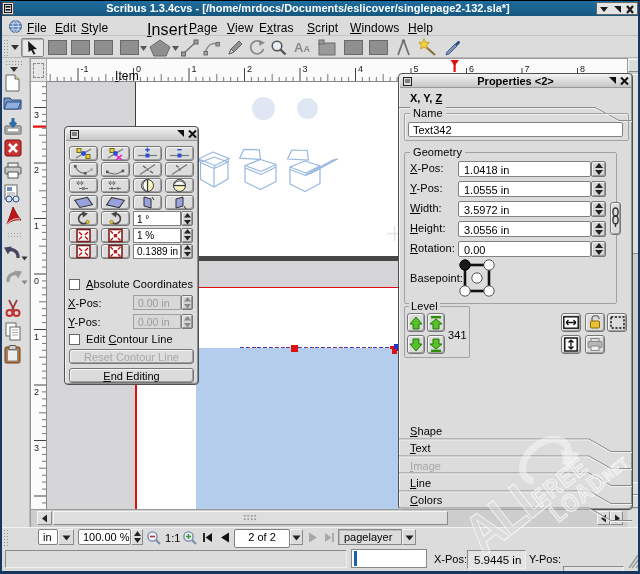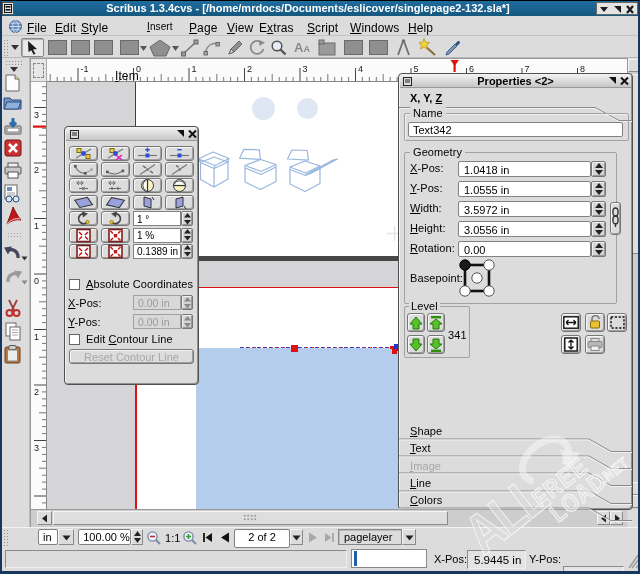--- a/index.html
+++ b/index.html
@@ -33,21 +33,21 @@
     <div class="abs" style="left:1px;top:16px;width:638px;height:20px;background:#dcdcdc;border-bottom:1px solid #c2c2c2;z-index:4;"></div>
     <svg class="abs" style="left:9px;top:20px;z-index:6;" width="13" height="13">
       <circle cx="6.5" cy="6.5" r="6" fill="#6b8cbe" stroke="#3c5a88"></circle>
       <ellipse cx="6.5" cy="6.5" rx="2.8" ry="6" fill="none" stroke="#cfe0f4" stroke-width="0.9"></ellipse>
       <path d="M0.6 6.5 H12.4 M1.6 3.2 H11.4 M1.6 9.8 H11.4" stroke="#cfe0f4" stroke-width="0.9" fill="none"></path>
     </svg>
     <div class="abs lbl" style="left:27px;top:21px;font-size:12px;z-index:6;"><u>F</u>ile</div>
     <div class="abs lbl" style="left:55px;top:21px;font-size:12px;z-index:6;"><u>E</u>dit</div>
     <div class="abs lbl" style="left:81px;top:21px;font-size:12px;z-index:6;"><u>S</u>tyle</div>
     <div class="abs lbl" style="left:115px;top:21px;font-size:12px;z-index:6;margin-top:48px;"><u>I</u>tem</div>
-    <div class="abs lbl" style="left:147px;top:21px;font-size:10px;z-index:6;"><u>I</u>nsert</div>
+    <div class="abs lbl" style="left:147px;top:21px;font-size:16px;z-index:6;"><u>I</u>nsert</div>
     <div class="abs lbl" style="left:189px;top:21px;font-size:12px;z-index:6;"><u>P</u>age</div>
     <div class="abs lbl" style="left:227px;top:21px;font-size:12px;z-index:6;"><u>V</u>iew</div>
     <div class="abs lbl" style="left:259px;top:21px;font-size:12px;z-index:6;">E<u>x</u>tras</div>
     <div class="abs lbl" style="left:307px;top:21px;font-size:12px;z-index:6;"><u>S</u>cript</div>
     <div class="abs lbl" style="left:350px;top:21px;font-size:12px;z-index:6;"><u>W</u>indows</div>
     <div class="abs lbl" style="left:408px;top:21px;font-size:12px;z-index:6;"><u>H</u>elp</div>
     <div class="abs" style="left:1px;top:37px;width:638px;height:21px;background:#dcdcdc;border-bottom:1px solid #b8b8b8;z-index:4;"></div>
     <div class="abs" style="left:3px;top:39px;width:5px;height:17px;z-index:6;background-image:radial-gradient(circle,#909090 34%,transparent 40%);background-size:3px 3px;"></div>
     <svg class="abs" style="left:10px;top:44px;z-index:6;" width="10" height="7">
       <polygon points="1,1 9,1 5,6" fill="#333"></polygon>
@@ -407,21 +407,21 @@
     <svg class="abs" style="left:613px;top:514px;z-index:5;" width="8" height="9">
       <polygon points="2,0.5 2,8.5 7,4.5" fill="#222"></polygon>
     </svg>
     <div class="abs" style="left:1px;top:527px;width:638px;height:21px;background:#dcdcdc;border-top:1px solid #f2f2f2;z-index:4;"></div>
     <div class="abs" style="left:3px;top:529px;width:5px;height:17px;z-index:6;background-image:radial-gradient(circle,#909090 34%,transparent 40%);background-size:3px 3px;"></div>
     <div class="abs field" style="left:38px;top:529px;width:20px;height:16px;padding:1px 0 0 4px;z-index:6;">in</div>
     <div class="abs raised" style="left:58px;top:529px;width:16px;height:16px;z-index:6;"></div>
     <svg class="abs" style="left:62px;top:535px;z-index:6;" width="9" height="6">
       <polygon points="0.5,0.5 8.5,0.5 4.5,5.5" fill="#222"></polygon>
     </svg>
-    <div class="abs field" style="left:78px;top:529px;width:53px;height:16px;padding:1px 0 0 4px;z-index:6;text-align:center;">100.00 %</div>
+    <div class="abs field" style="left:78px;top:529px;width:53px;height:16px;padding:1px 0 0 4px;z-index:6;">100.00 %</div>
     <div class="abs raised" style="left:131px;top:529px;width:12px;height:16px;z-index:6;"></div>
     <svg class="abs" style="left:133px;top:531px;z-index:6;" width="9" height="13">
       <polygon points="4.5,0 8,5 1,5" fill="#222"></polygon>
       <polygon points="4.5,12 8,7 1,7" fill="#222"></polygon>
     </svg>
     <svg class="abs" style="left:146px;top:530px;z-index:6;" width="16" height="16">
       <circle cx="6.5" cy="6.5" r="4.6" fill="#eef2fa" stroke="#7a8ba8" stroke-width="1.4"></circle>
       <line x1="4" y1="6.5" x2="9" y2="6.5" stroke="#c03030" stroke-width="1.6"></line>
       <line x1="10" y1="10" x2="14" y2="14" stroke="#7a8ba8" stroke-width="2"></line>
     </svg>
@@ -634,20 +634,21 @@
     <div class="abs lbl" style="left:68px;top:316px;z-index:21;"><u>Y</u>-Pos:</div>
     <div class="abs dfield" style="left:133px;top:314px;width:48px;height:15px;border-radius:0;padding:1px 0 0 4px;font-size:10.5px;z-index:21;">0.00 in</div>
     <div class="abs spin" style="left:181px;top:314px;width:12px;height:15px;z-index:21;"></div>
     <svg class="abs" style="left:183px;top:315.5px;z-index:22;" width="9" height="12">
       <polygon points="4.5,0 8,4.5 1,4.5" fill="#8a8a8a"></polygon>
       <polygon points="4.5,11.5 8,7 1,7" fill="#8a8a8a"></polygon>
     </svg>
     <div class="abs" style="left:69px;top:334px;width:11px;height:11px;background:#fff;border:1px solid #666;z-index:21;"></div>
     <div class="abs lbl" style="left:86px;top:333px;z-index:21;">Edit <u>C</u>ontour Line</div>
     <div class="abs btn" style="left:69px;top:349px;width:125px;height:15px;z-index:21;font-size:11px;color:#a8a8a8;text-align:center;padding-top:1px;"><u style="text-decoration-color:#a8a8a8;">R</u>eset Contour Line</div>
+    <div class="abs btn" style="left:69px;top:368px;width:125px;height:15px;z-index:21;font-size:11px;text-align:center;padding-top:1px;"><u>E</u>nd Editing</div>
     <div class="abs" style="left:398px;top:73px;width:235px;height:437px;background:#dcdcdc;border:1px solid #505050;border-radius:4px;box-shadow:inset 1px 1px 0 #f2f2f2, inset -1px -1px 0 #909090;z-index:20;"></div>
     <div class="abs" style="left:400px;top:75px;width:231px;height:13px;background:linear-gradient(#f0f0f0,#c6c6c6);border-bottom:1px solid #999;border-radius:3px 3px 0 0;z-index:21;"></div>
     <div class="abs" style="left:400px;top:75px;width:231px;height:12px;text-align:center;font-size:11px;font-weight:bold;z-index:22;">Properties &lt;2&gt;</div>
     <svg class="abs" style="left:403px;top:77px;z-index:22;" width="9" height="9">
       <rect x="0.5" y="0.5" width="8" height="8" fill="#ddd" stroke="#222"></rect>
       <path d="M2 3 h5 M2 5 h5" stroke="#222"></path>
     </svg>
     <svg class="abs" style="left:608px;top:76px;z-index:22;" width="22" height="10">
       <polygon points="1,1 8,1 8,8" fill="#111"></polygon>
       <path d="M13 1.5 L20 8.5 M20 1.5 L13 8.5" stroke="#111" stroke-width="2"></path>

